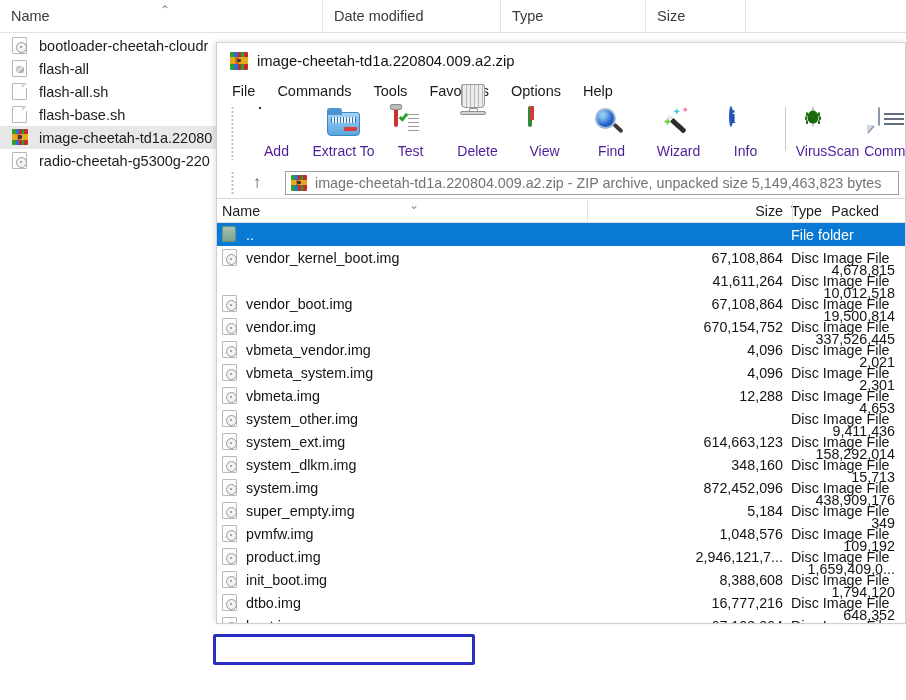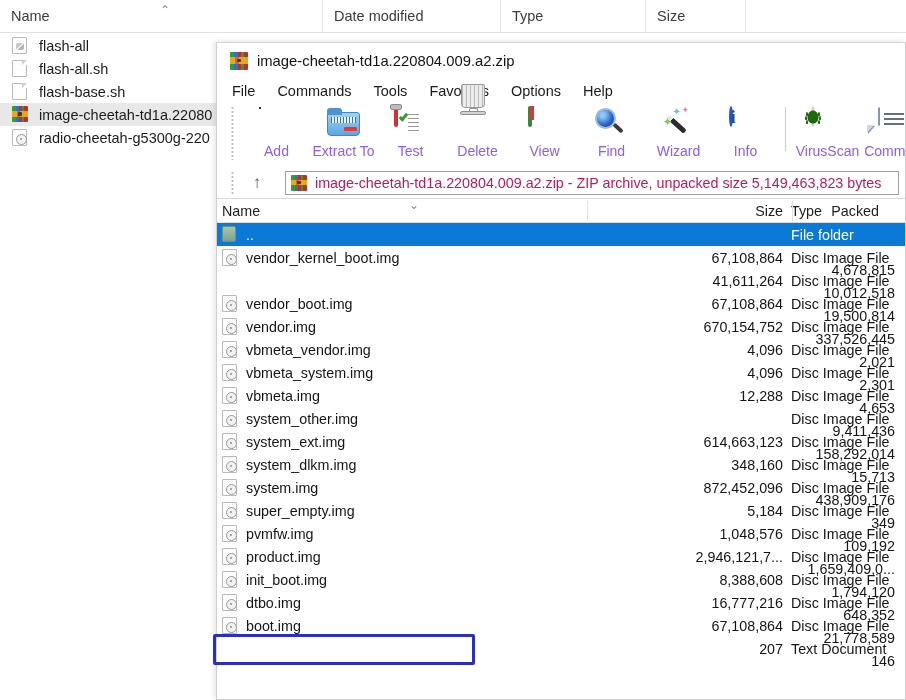--- a/index.html
+++ b/index.html
@@ -93,21 +93,21 @@
     background: linear-gradient(to right, #e8a81e 0 30%, #d86a1e 30% 52%, #e8a81e 52% 100%);
   }
   .ic-rar::after {
     content: ""; position: absolute; left: 40%; top: 40%; width: 22%; height: 20%;
     background: #3a3a3a; border-radius: 1px;
   }
 
   
   #winrar {
     position: absolute; left: 216px; top: 42px;
-    width: 690px; height: 658px;
+    width: 690px; height: 582px;
     background: #ffffff;
     border: 1px solid #cfcfcf; border-top: 1px solid #d6d6d6;
     box-shadow: -2px -1px 5px rgba(0,0,0,0.10);
     overflow: hidden;
   }
 
   #wr-titlebar {
     position: relative; height: 35px; background: #ffffff;
     display: flex; align-items: center; padding-left: 13px;
   }
@@ -132,21 +132,21 @@
     width: 3px; height: 54px; margin-top: 2px; margin-right: 9px; flex: 0 0 3px;
     background-image: radial-gradient(circle, #bdbdbd 1px, transparent 1.2px);
     background-size: 3px 4px;
   }
   .tb-btn {
     width: 67px; height: 60px; display: flex; flex-direction: column;
     align-items: center; justify-content: flex-start; padding-top: 4px;
     cursor: default; border-radius: 2px; flex: 0 0 auto;
   }
   .tb-ico { width: 34px; height: 33px; position: relative; margin-bottom: 2px; }
-  .tb-label { font-size: 14px; color: #8b5cf6; white-space: nowrap; }
+  .tb-label { font-size: 14px; color: #4c1d95; white-space: nowrap; }
   .tb-sep {
     width: 1px; height: 44px; background: #cacaca; margin: 3px 8px 0 6px; flex: 0 0 1px;
   }
 
   
   .ico-add {
     width: 32px; height: 30px; position: relative; overflow: hidden; border-radius: 2px;
     background: linear-gradient(to right,
       #3fae3f 0 16%, #3f7fd6 16% 31%, #d23a3a 31% 47%,
       #3fae3f 47% 63%, #3f7fd6 63% 79%, #d23a3a 79% 100%);
@@ -299,21 +299,21 @@
   #wr-up {
     width: 28px; height: 25px; display: flex; align-items: center; justify-content: center;
     font-size: 17px; color: #5c5c5c; cursor: default; border-radius: 2px;
   }
   #wr-combo {
     margin-left: 14px; flex: 1 1 auto; height: 24px; margin-right: 6px;
     border: 1px solid #a0a0a0; background: #ffffff;
     display: flex; align-items: center; padding-left: 5px; overflow: hidden;
   }
   #wr-combo-ico { width: 16px; height: 16px; margin-right: 8px; flex: 0 0 16px; }
-  #wr-combo-text { font-size: 14.3px; color: #be185d; white-space: nowrap; }
+  #wr-combo-text { font-size: 14.3px; color: #737373; white-space: nowrap; }
 
   
   #wr-listhead {
     position: relative; height: 25px; background: #ffffff;
     border-top: 1px solid #d8d8d8; border-bottom: 1px solid #dcdcdc;
   }
   .wr-hcol {
     position: absolute; top: 0; height: 24px; display: flex; align-items: center;
     font-size: 14.3px; color: #1c1c1c; white-space: nowrap;
   }
@@ -362,20 +362,26 @@
       <span id="exp-sort-caret">⌃</span>
     <div class="exp-col first" style="left: 0px; width: 322px;">Name</div>
         <div class="exp-col" style="left: 322px; width: 178px;">Date modified</div>
         <div class="exp-col" style="left: 500px; width: 145px;">Type</div>
         <div class="exp-col" style="left: 645px; width: 100px;">Size</div>
         <div class="exp-col" style="left: 745px; width: 161px;"></div>
       </div>
     <div id="exp-list">
         <div class="exp-row">
           <span class="exp-ico">
+            <span class="ic-disc" style="display: block;"></span>
+          </span>
+          <span class="exp-name">bootloader-cheetah-cloudr</span>
+        </div>
+        <div class="exp-row">
+          <span class="exp-ico">
             <span class="ic-script" style="display: block;"></span>
           </span>
           <span class="exp-name">flash-all</span>
         </div>
         <div class="exp-row">
           <span class="exp-ico">
             <span class="ic-doc" style="display: block;"></span>
           </span>
           <span class="exp-name">flash-all.sh</span>
         </div>

